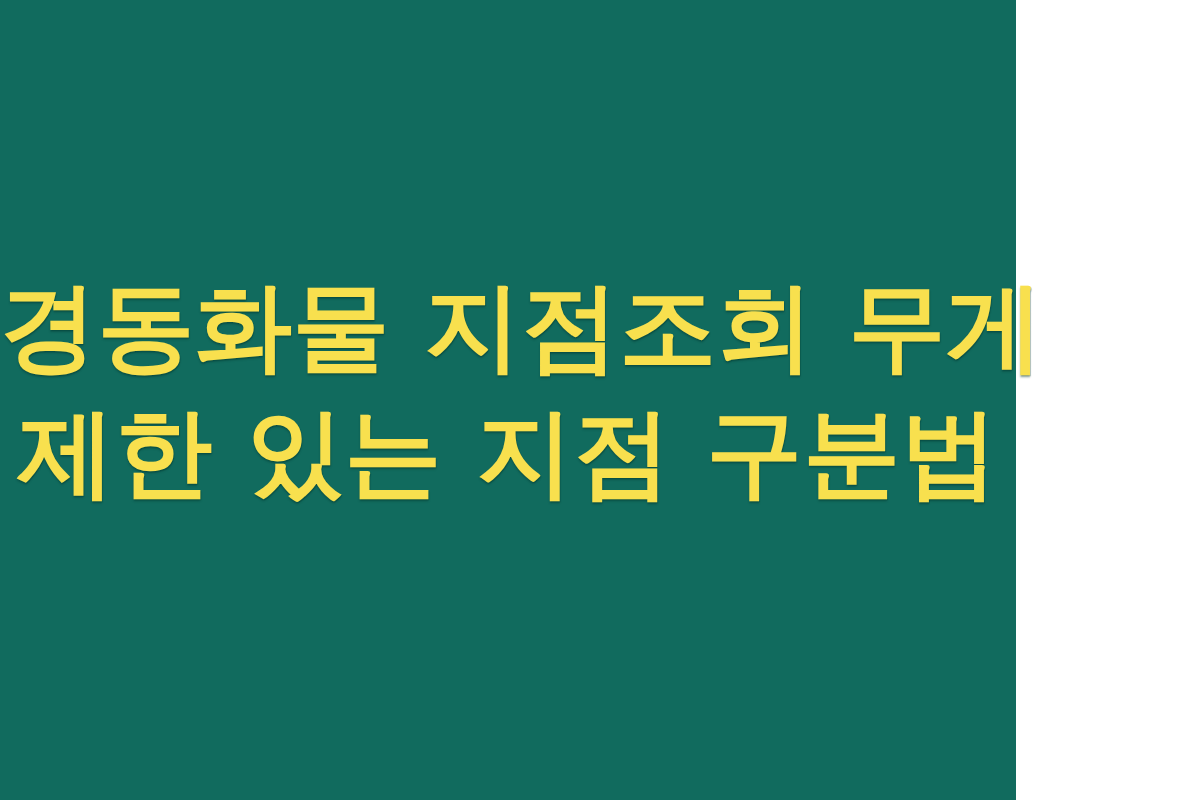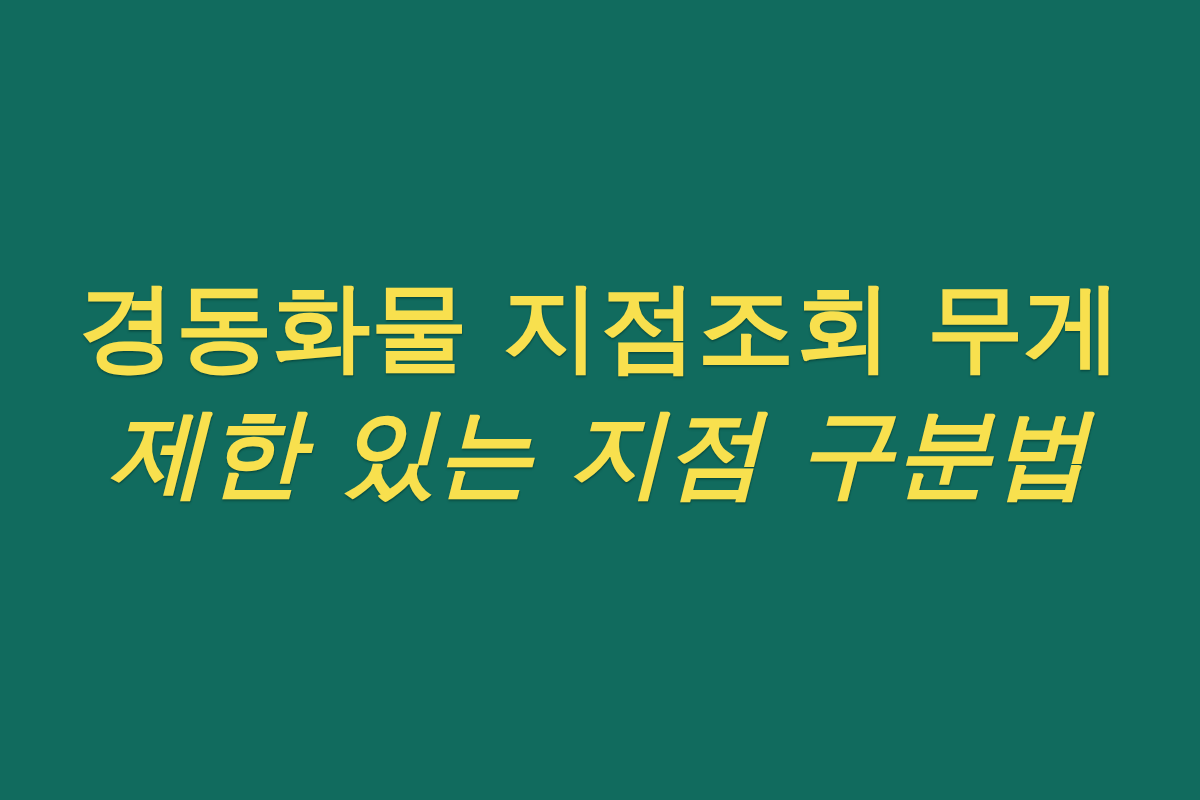--- a/index.html
+++ b/index.html
@@ -9,21 +9,21 @@
 
   body {
     width: 1200px;
     height: 800px;
     overflow: hidden;
     font-family: "Liberation Sans", "DejaVu Sans", sans-serif;
   }
 
   #thumbnail-canvas {
     position: relative;
-    width: 1200px;
+    width: 1016px;
     height: 800px;
     background: #116b5e;
     display: flex;
     flex-direction: column;
     align-items: center;
     justify-content: center;
     box-sizing: border-box;
   }
 
   #title-block {
@@ -48,21 +48,21 @@
     letter-spacing: 0.5px;
     white-space: nowrap;
     text-shadow:
        0 2px 2px rgba(0, 52, 44, 0.40),
        1px 1px 0 rgba(0, 58, 48, 0.22);
     -webkit-font-smoothing: antialiased;
   }
 
   
   .title-line.line-1 { font-size: 97px; }
-  .title-line.line-2 { font-size: 97px; font-style: italic; }
+  .title-line.line-2 { font-size: 97px; }
 </style>
 </head>
 <body>
 
 <div id="thumbnail-canvas">
 
   <div id="title-block">
 
     <span class="title-line line-1">경동화물 지점조회 무게</span>
 

